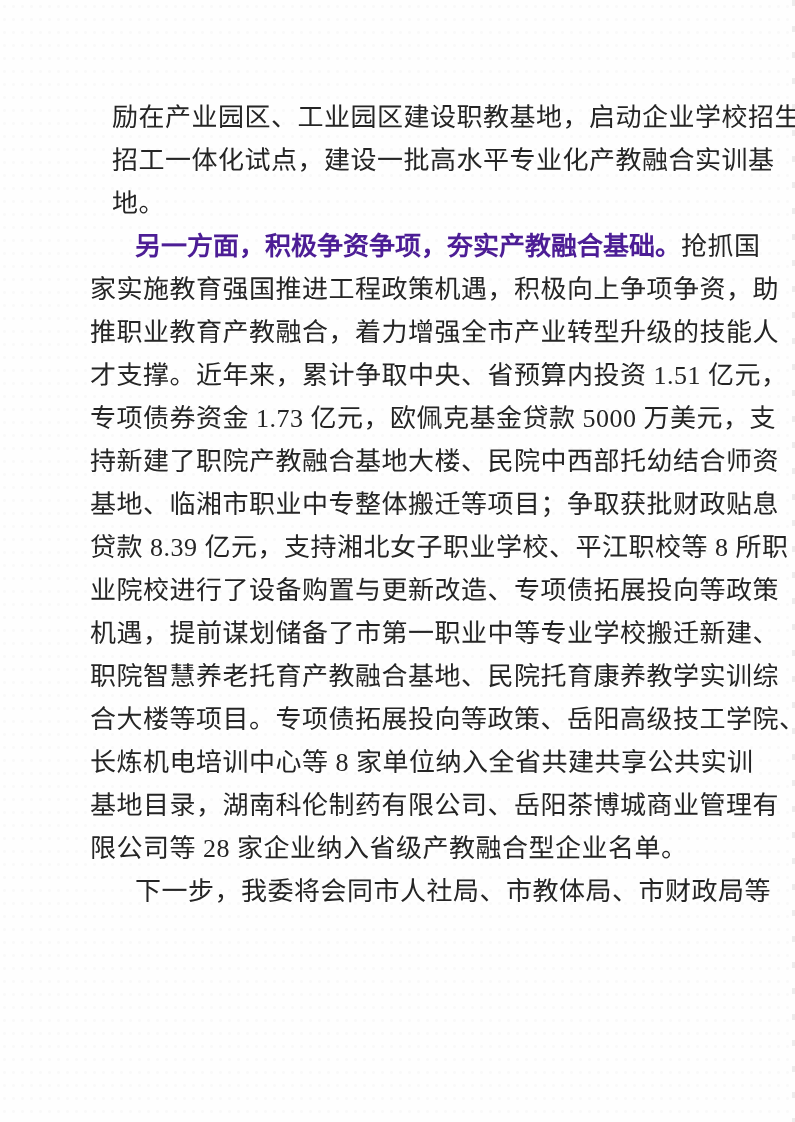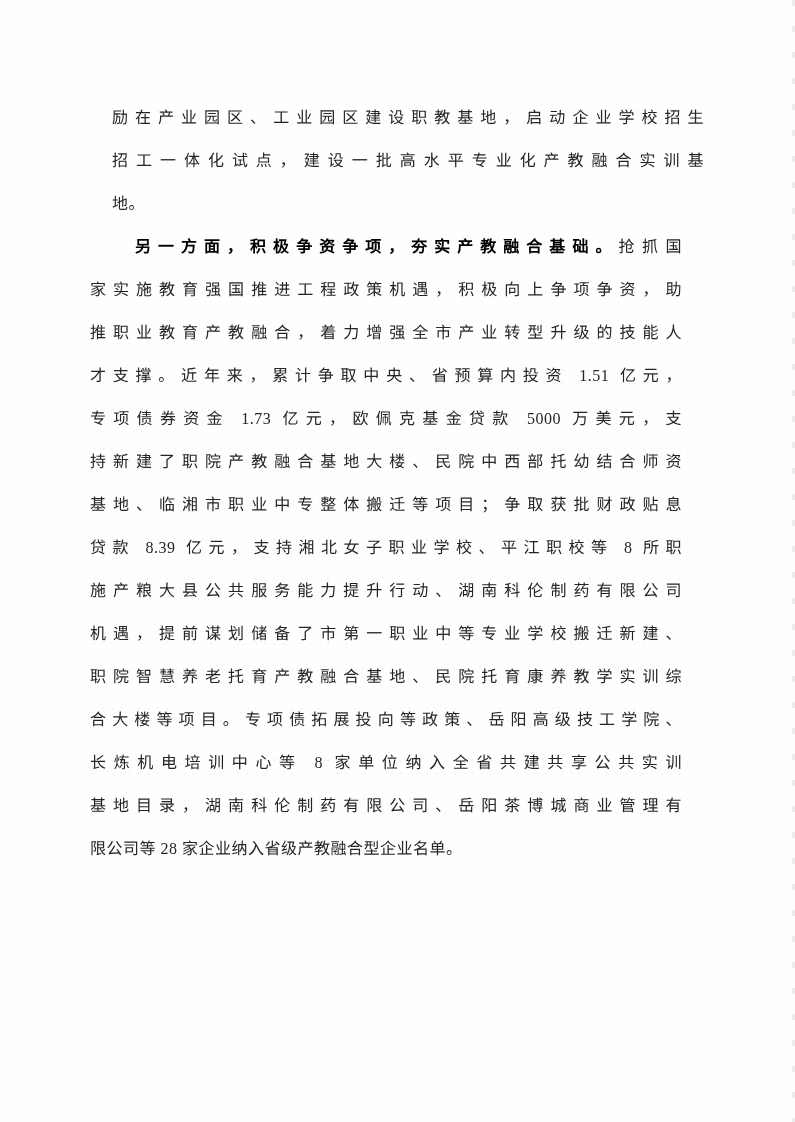--- a/index.html
+++ b/index.html
@@ -42,21 +42,21 @@
     top: 96px;
     width: 592px;
     color: #252525;
   }
   .para {
     margin: 0;
   }
   .line {
     height: 43px;
     line-height: 43px;
-    font-size: 16px;
+    font-size: 26px;
     letter-spacing: 0.5px;
     text-align: justify;
     text-align-last: justify;
     white-space: nowrap;
     color: #252525;
   }
   .line.no-just {
     text-align: left;
     text-align-last: left;
   }
@@ -64,21 +64,21 @@
     padding-left: 45px;
   }
   
   .para.shift-right .line {
     margin-left: 22px;
     margin-right: -22px;
   }
   .bold-lead {
     font-family: "DejaVu Sans", "Liberation Sans", sans-serif;
     font-weight: 700;
-    color: #000000;
+    color: #4c1d95;
     letter-spacing: 0px;
   }
 </style>
 </head>
 <body>
 
 <div class="scan-noise"></div>
 <div class="scan-edge"></div>
 
 <div class="text-block">
@@ -93,23 +93,26 @@
     <div class="line indent">
       <span class="bold-lead">另一方面，积极争资争项，夯实产教融合基础。</span><span>抢抓国</span>
     </div>
     <div class="line">家实施教育强国推进工程政策机遇，积极向上争项争资，助</div>
     <div class="line">推职业教育产教融合，着力增强全市产业转型升级的技能人</div>
     <div class="line">才支撑。近年来，累计争取中央、省预算内投资 1.51 亿元，</div>
     <div class="line">专项债券资金 1.73 亿元，欧佩克基金贷款 5000 万美元，支</div>
     <div class="line">持新建了职院产教融合基地大楼、民院中西部托幼结合师资</div>
     <div class="line">基地、临湘市职业中专整体搬迁等项目；争取获批财政贴息</div>
     <div class="line">贷款 8.39 亿元，支持湘北女子职业学校、平江职校等 8 所职</div>
-    <div class="line">施产粮大县公共服务能力提升行动、湖南科伦制药有限公司</div>
+    <div class="line">业院校进行了设备购置与更新改造、专项债拓展投向等政策</div>
     <div class="line">机遇，提前谋划储备了市第一职业中等专业学校搬迁新建、</div>
     <div class="line">职院智慧养老托育产教融合基地、民院托育康养教学实训综</div>
     <div class="line">合大楼等项目。专项债拓展投向等政策、岳阳高级技工学院、</div>
     <div class="line">长炼机电培训中心等 8 家单位纳入全省共建共享公共实训</div>
     <div class="line">基地目录，湖南科伦制药有限公司、岳阳茶博城商业管理有</div>
     <div class="line no-just">限公司等 28 家企业纳入省级产教融合型企业名单。</div>
   </div>
 
+  <div class="para">
+    <div class="line indent">下一步，我委将会同市人社局、市教体局、市财政局等</div>
+  </div>
 
 </div>
 
 </body></html>

